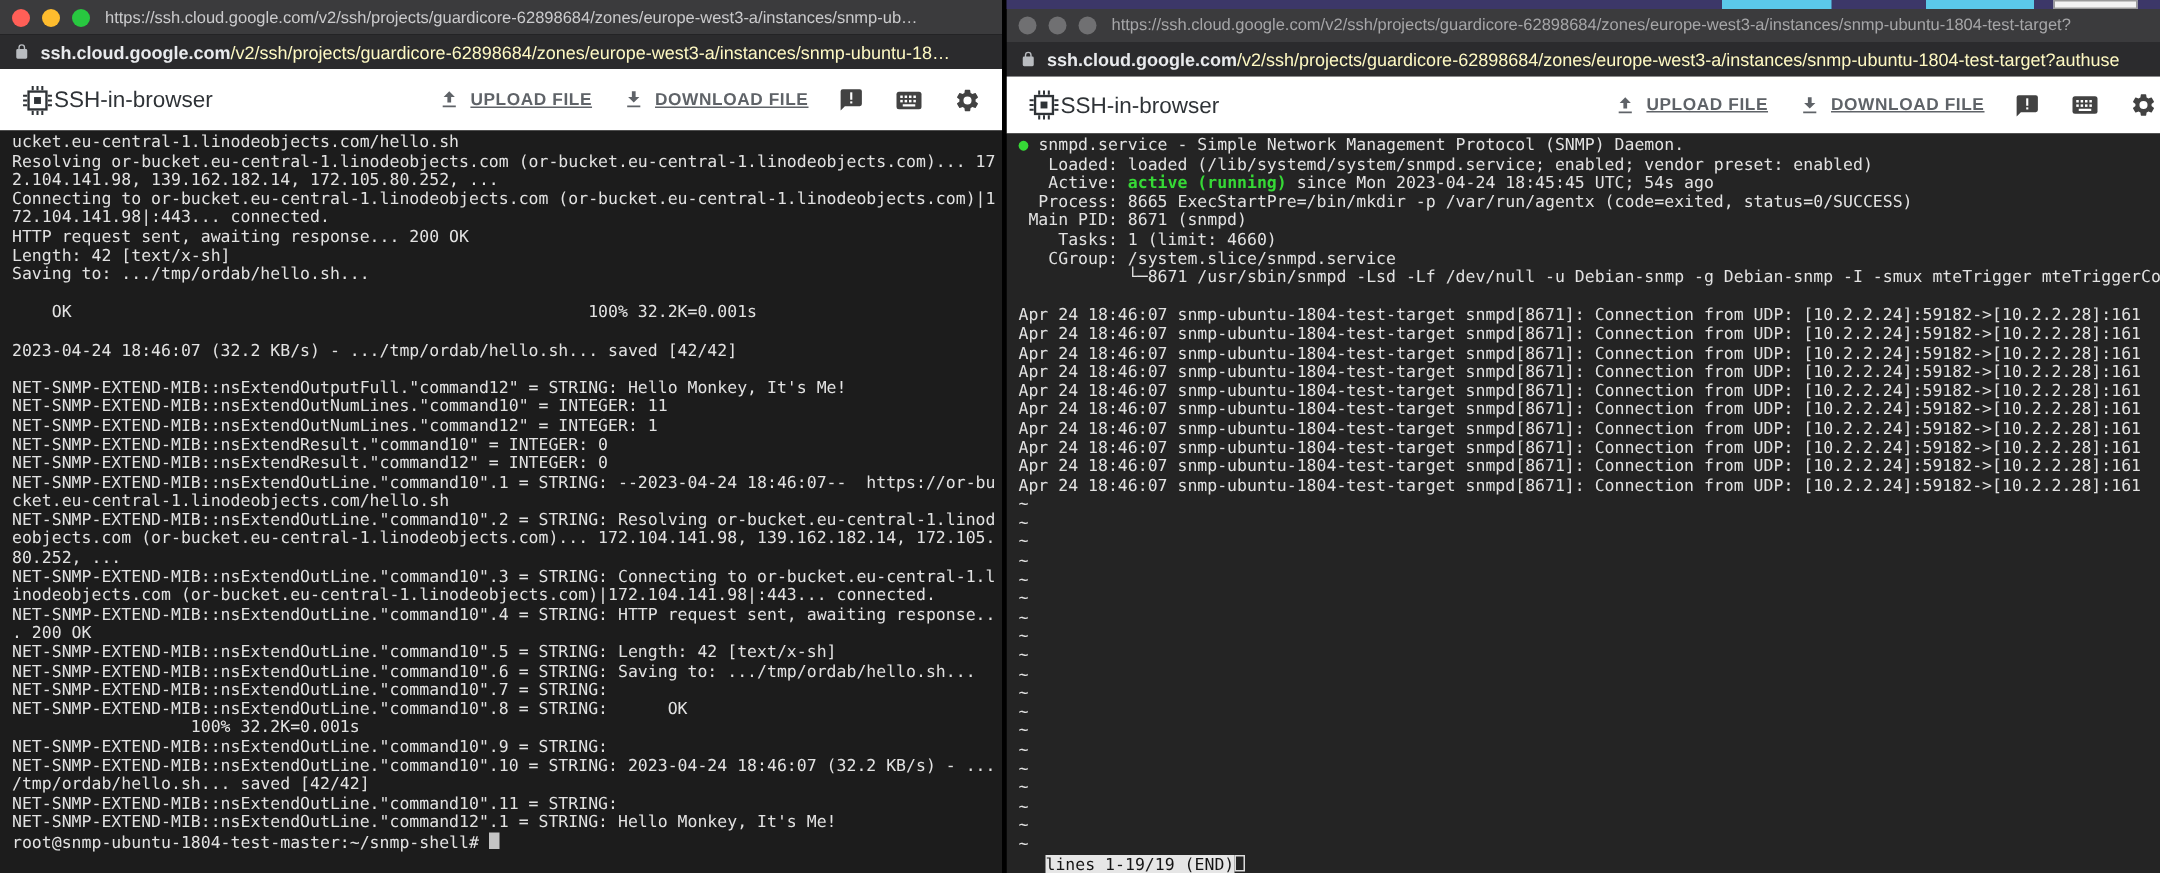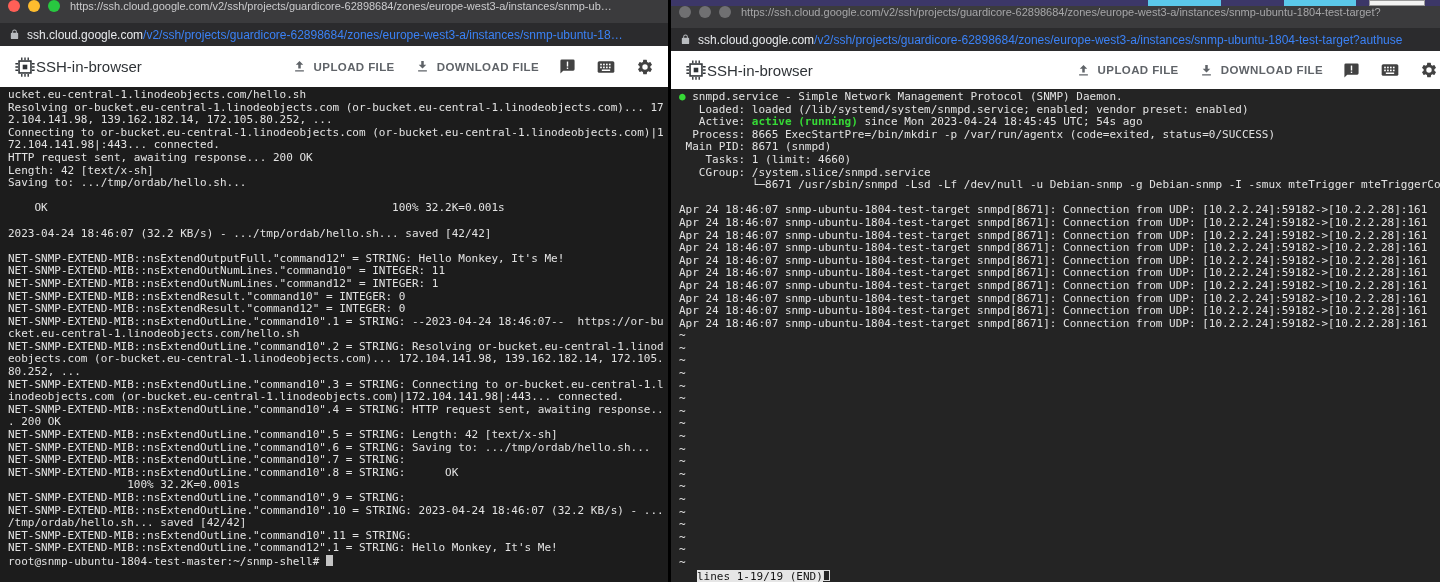--- a/index.html
+++ b/index.html
@@ -8,41 +8,41 @@
 
   .window{position:absolute;overflow:hidden;}
   #left-window{left:0;top:0;width:668px;height:582px;}
   #right-window{left:671px;top:6px;width:769px;height:576px;}
 
   
   #bg-strip{position:absolute;left:671px;top:0;width:769px;height:6px;background:#3c3768;}
   #bg-strip .cy{position:absolute;top:0;height:6px;background:#5bc8ea;}
   #bg-strip .wh{position:absolute;top:0;height:6px;background:#f2f2f2;border:1px solid #9a9a9a;box-sizing:border-box;}
 
-  .titlebar{height:23px;background:#3b3b3d;display:flex;align-items:flex-start;padding:0 8px;}
+  .titlebar{height:23px;background:#3b3b3d;display:flex;align-items:center;padding:0 8px;}
   #right-window .titlebar{height:22px;}
   .traffic{display:flex;gap:8px;margin-right:10px;}
   .light{width:12px;height:12px;border-radius:50%;}
   .title-text{font-size:11px;color:#cbcbcd;white-space:nowrap;overflow:hidden;flex:1;}
   #right-window .title-text{color:#a6a6a8;}
 
   .urlbar{height:23px;background:#2b2b2d;display:flex;align-items:center;padding:0 9px;gap:7px;}
   .url-text{font-size:12px;white-space:nowrap;overflow:hidden;}
-  .url-domain{color:#e8eaed;font-weight:normal;}
-  .url-path{color:#3b82f6;}
+  .url-domain{color:#e8eaed;font-weight:bold;}
+  .url-path{color:#fef9c3;}
 
   .appbar{background:#fff;display:flex;align-items:center;padding:0 14px;overflow:hidden;}
   #left-window .appbar{height:41px;}
   #right-window .appbar{height:38px;}
   .app-id{display:flex;align-items:center;color:#2f3337;}
   .app-title{font-size:15px;color:#2f3337;}
   .app-actions{margin-left:auto;display:flex;align-items:center;gap:20px;}
   .labelbtn{display:flex;align-items:center;gap:7px;background:none;border:none;cursor:pointer;
             color:#5f6368;font-family:"Liberation Sans",sans-serif;font-size:11.5px;font-weight:bold;
-            letter-spacing:.4px;padding:0;}
+            letter-spacing:.4px;padding:0;text-decoration:underline;}
   .iconbtn{background:none;border:none;padding:0;color:#424242;cursor:pointer;display:flex;align-items:center;}
   #right-window .gear-clip{margin-right:-12px;}
 
   .term{font-family:"DejaVu Sans Mono",monospace;font-size:11px;line-height:12.6px;color:#e2e2e2;
         white-space:pre;overflow:hidden;padding:2px 0 0 8px;}
   #left-term{background:#1c1c1c;height:495px;}
   #right-term{background:#242424;height:493px;}
   .term-line{height:12.6px;line-height:12.6px;white-space:pre;}
   .seg-green{color:#36d936;font-weight:bold;}
   .seg-inverse{background:#e6e6e6;color:#141414;margin-left:18px;}

